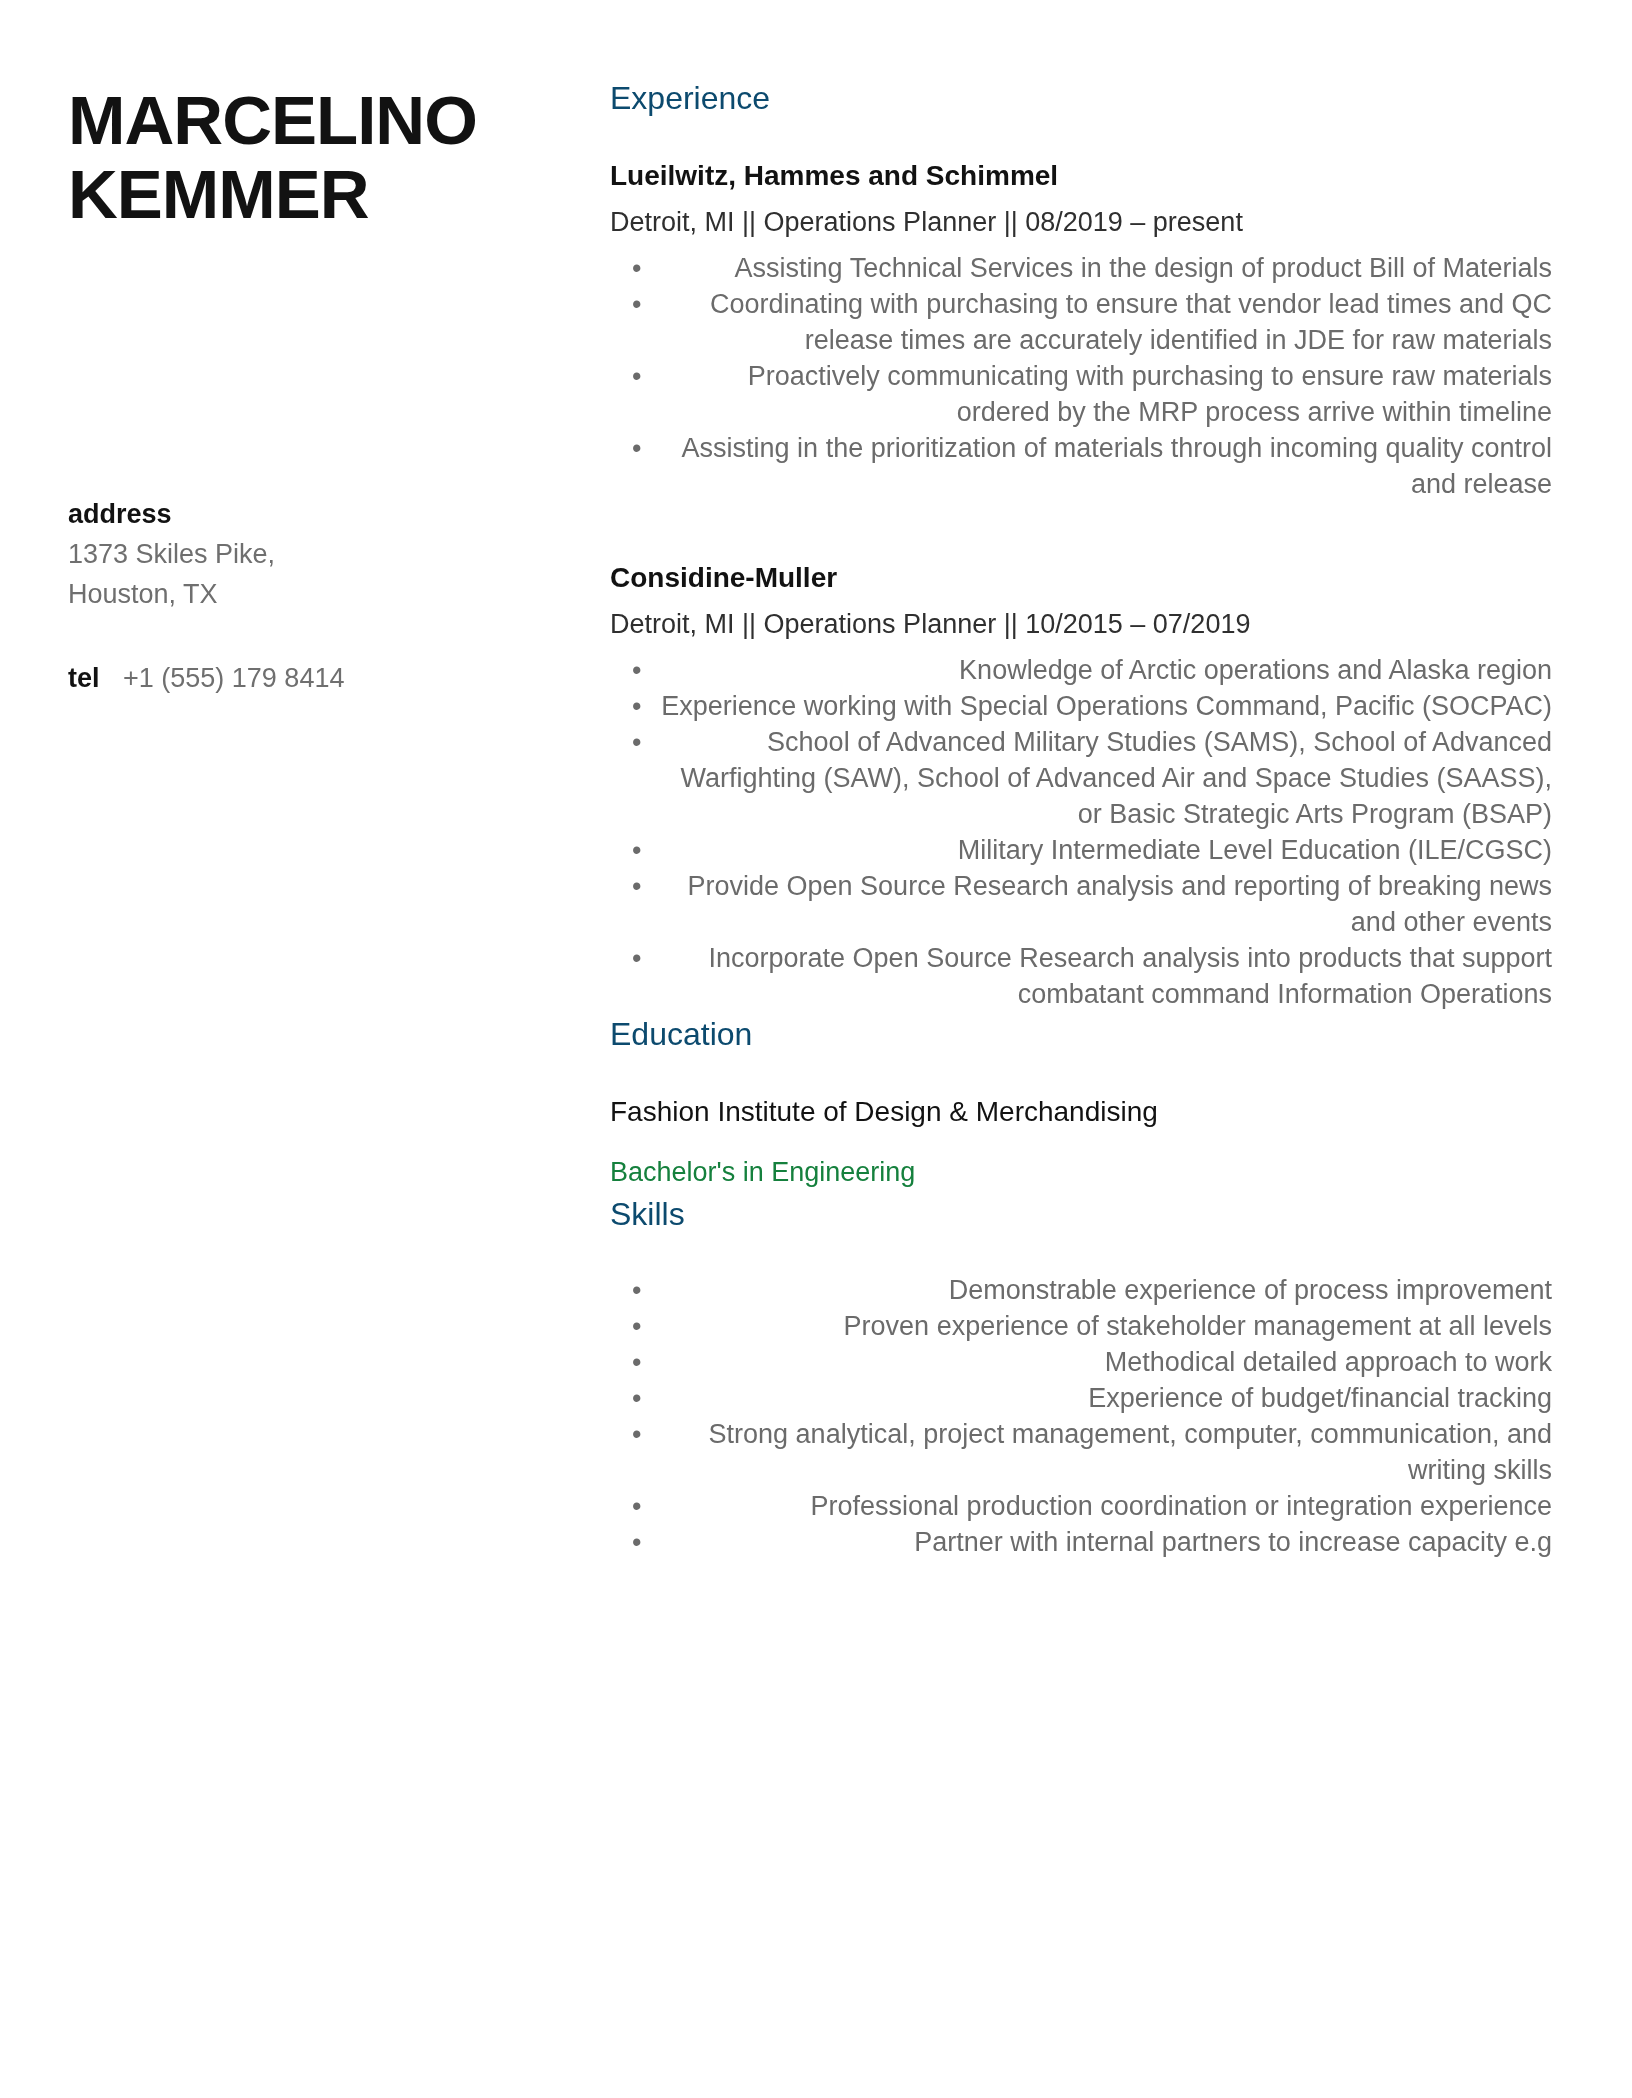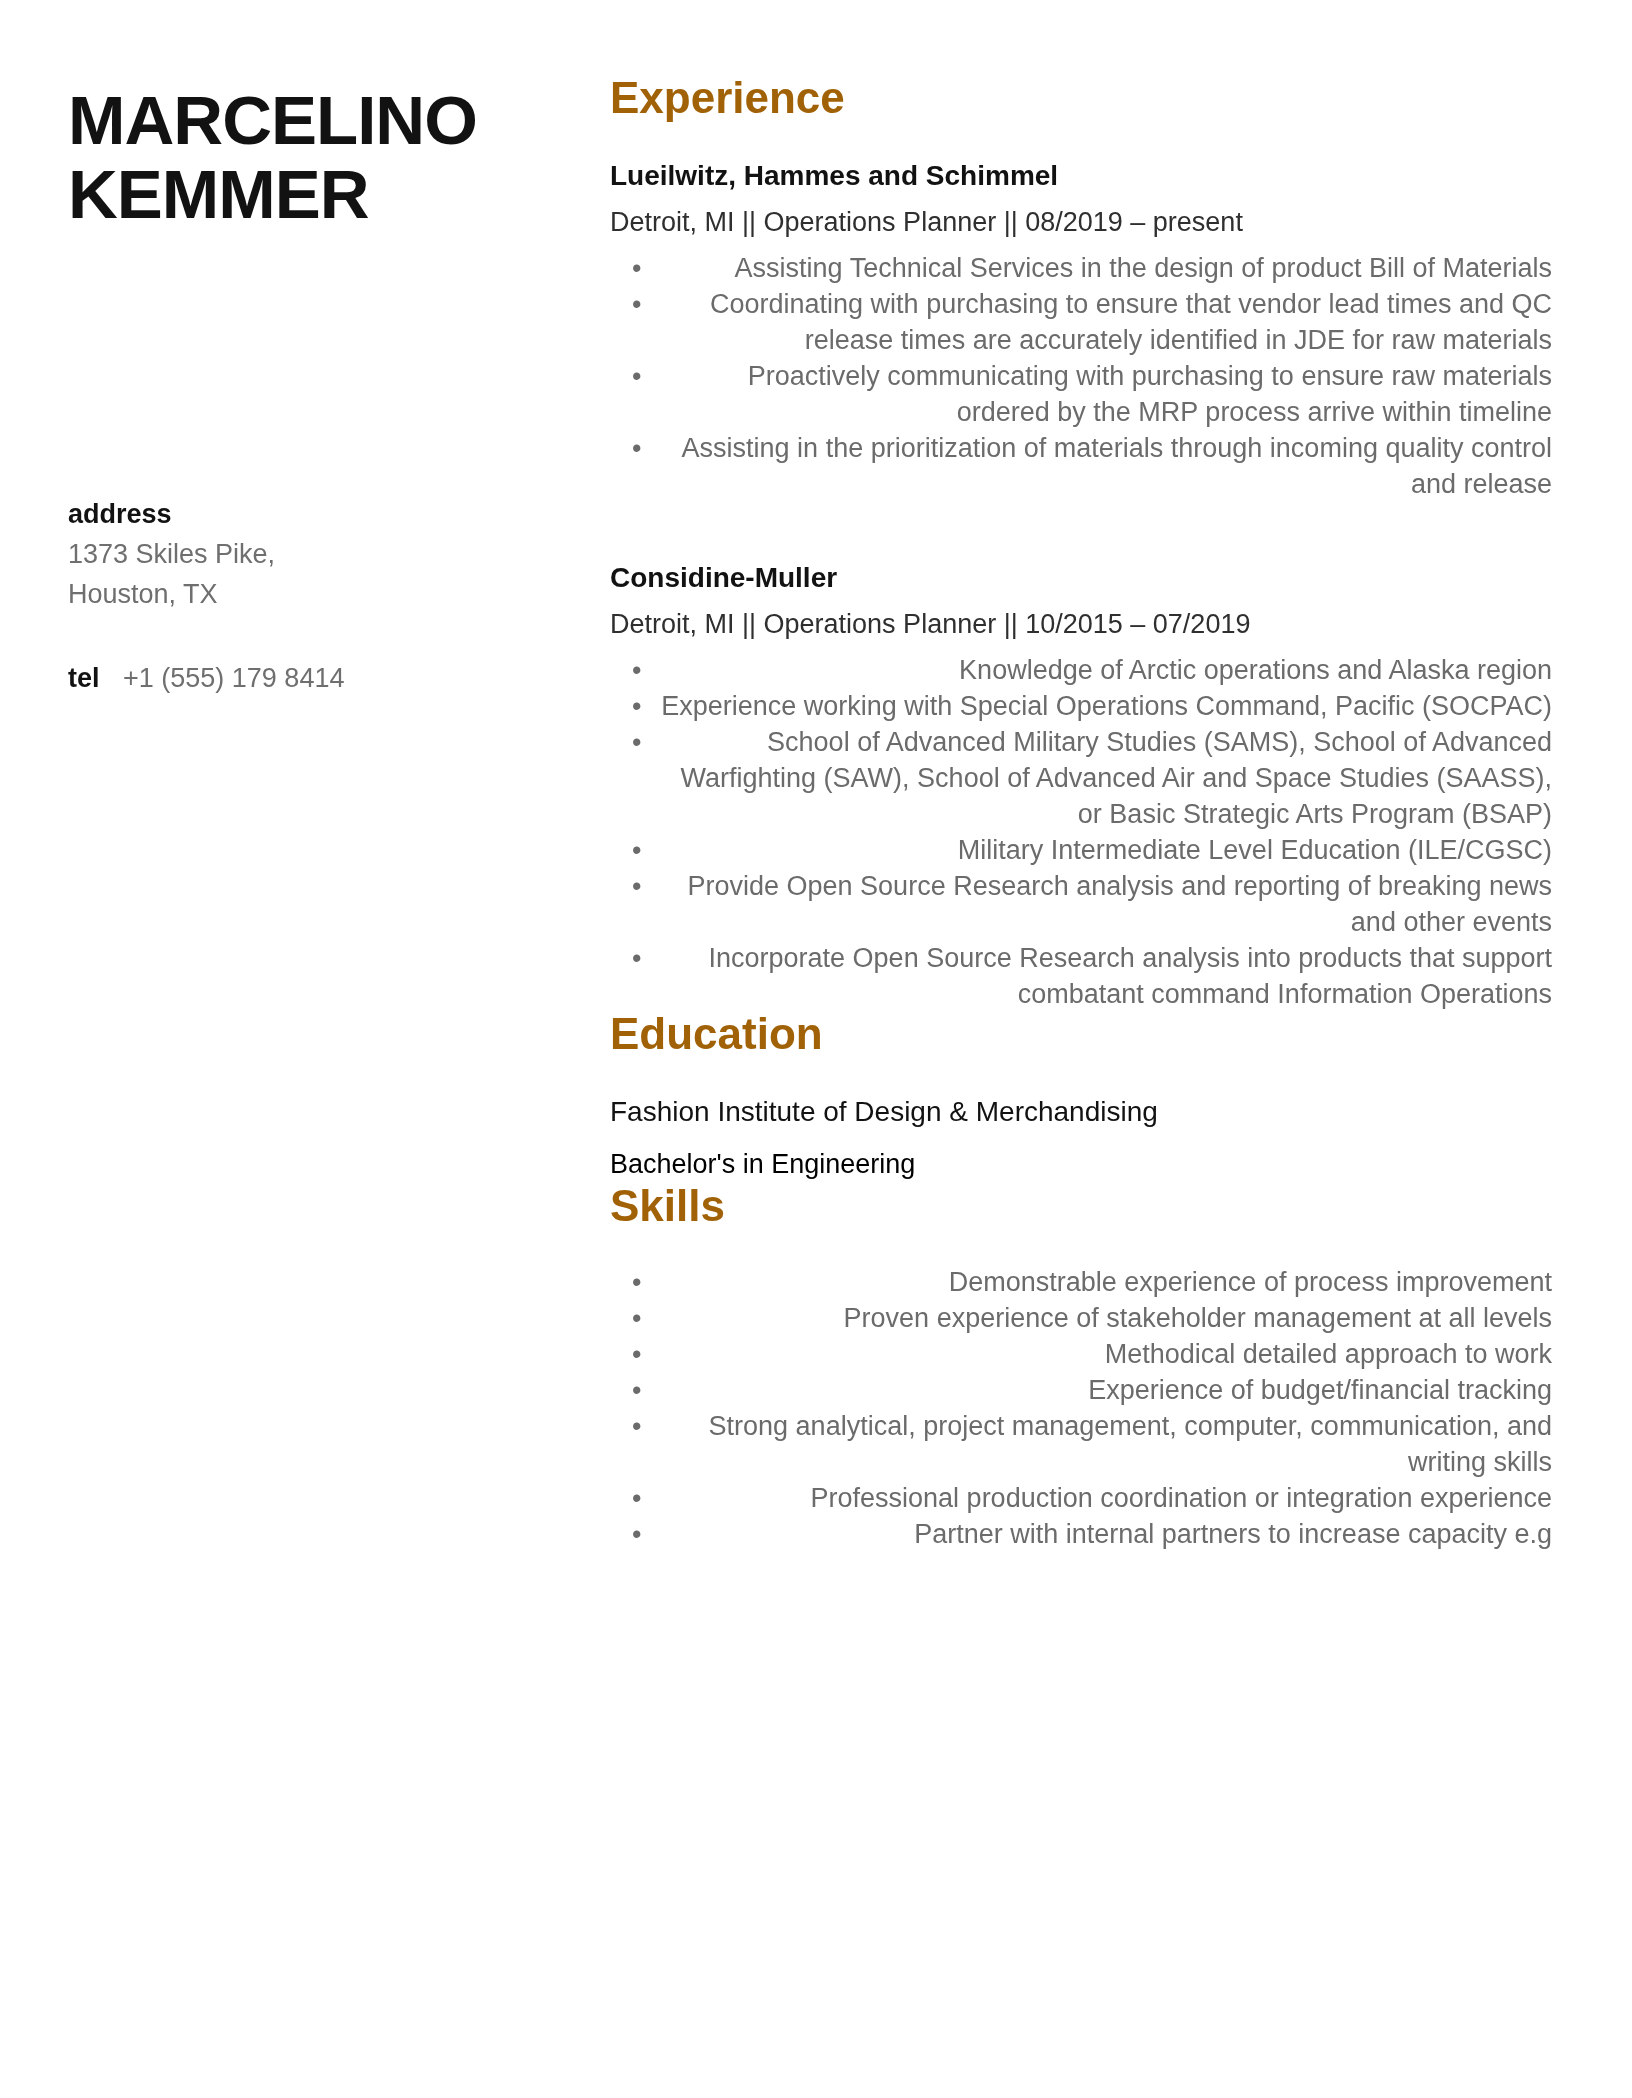--- a/index.html
+++ b/index.html
@@ -63,24 +63,24 @@
 
   
   .main {
     position: absolute;
     left: 610px;
     top: 76px;
     width: 950px;
   }
   h2.section-heading {
     margin: 0;
-    font-size: 44px;
-    font-weight: 700;
+    font-size: 32px;
+    font-weight: 400;
     line-height: 44px;
-    color: #a16207;
+    color: #0c4a6e;
   }
   .job { margin-top: 36px; }
   .job + .job { margin-top: 56px; }
   .company {
     font-size: 28px;
     font-weight: 700;
     line-height: 40px;
     color: #121212;
   }
   .job-meta {
@@ -114,24 +114,24 @@
   }
   .heading-education { margin-top: 64px; }
   .edu-block { margin-top: 36px; }
   .school {
     font-size: 28px;
     font-weight: 400;
     line-height: 40px;
     color: #121212;
   }
   .degree {
-    margin-top: 12px;
-    font-size: 27px;
-    line-height: 40px;
-    color: #000000;
+    margin-top: 20px;
+    font-size: 27px;
+    line-height: 40px;
+    color: #15803d;
   }
   .heading-skills { margin-top: 70px; }
   ul.skills-list { margin-top: 36px; }
 </style>
 </head>
 <body>
 
 <div class="page">
 
   <aside class="sidebar">

